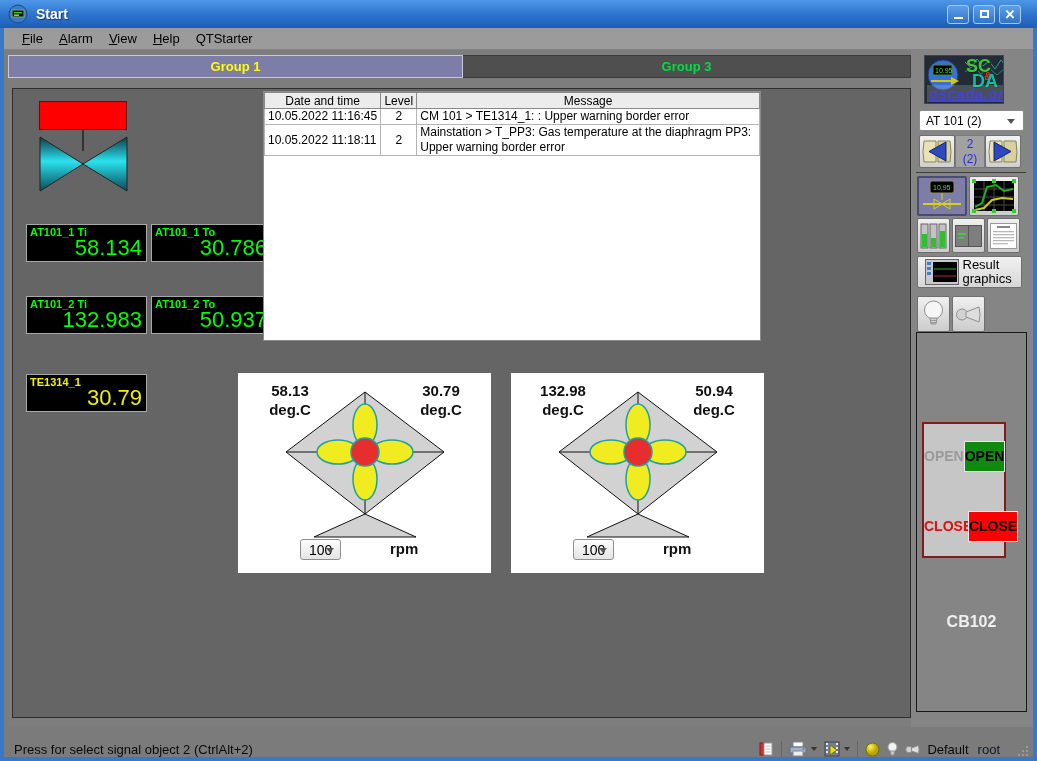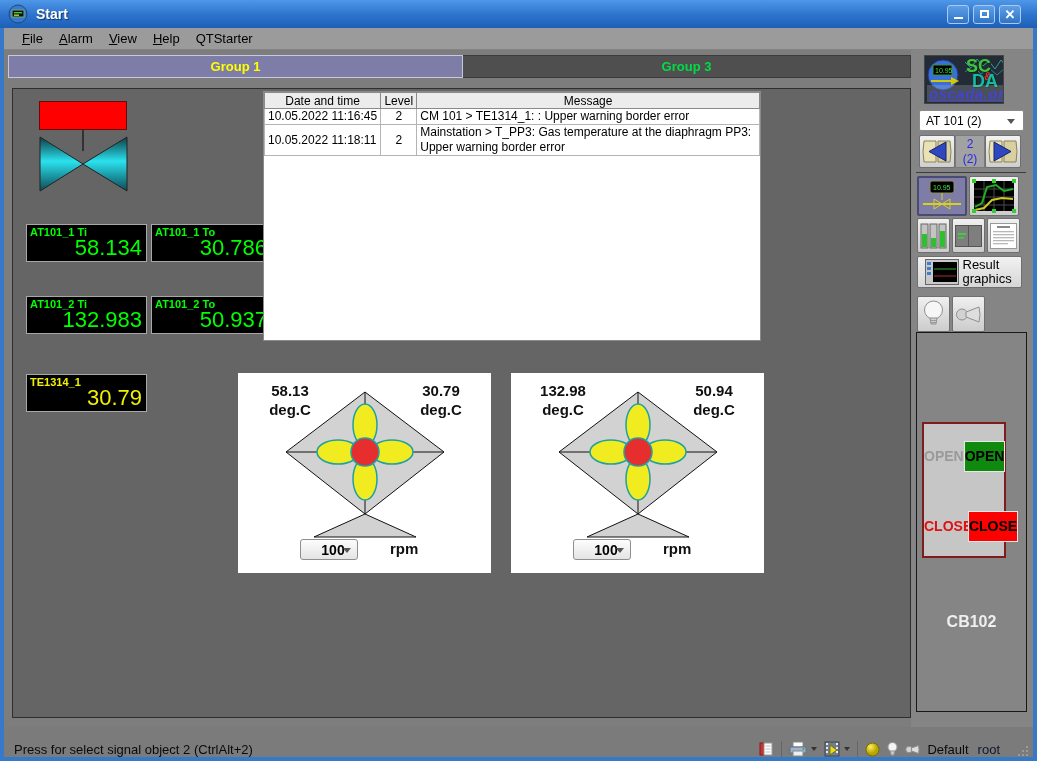--- a/index.html
+++ b/index.html
@@ -43,22 +43,22 @@
   table { border-collapse:collapse; width:100%; font-size:12px; color:#000; }
   th { background:#ececec; border:1px solid #8a8a8a; font-weight:normal; height:16px; }
   td { border:1px solid #b4b4b4; padding:0 3px; line-height:15px; vertical-align:middle; }
   td.c-date { width:110px; white-space:nowrap; }
   td.c-level { width:36px; text-align:center; }
   
   .fan-panel { position:absolute; width:253px; height:200px; background:#fff; }
   .fan-temp { position:absolute; top:8px; width:84px; text-align:center; font-weight:bold; font-size:15px; color:#111; line-height:19px; }
   .fan-temp.left { left:10px; } .fan-temp.right { right:8px; }
   .fan-svg { position:absolute; left:0; top:0; }
-  .fan-combo { position:absolute; left:62px; top:166px; width:58px; height:21px; border:1px solid #8f8f8f; border-radius:3px;
-               background:linear-gradient(#fdfdfd,#e4e4e4); display:flex; align-items:center; font-weight:bold; font-size:14px; padding-left:8px;justify-content:center; }
+  .fan-combo { position:absolute; left:62px; top:166px; width:41px; height:21px; border:1px solid #8f8f8f; border-radius:3px;
+               background:linear-gradient(#fdfdfd,#e4e4e4); display:flex; align-items:center; font-weight:normal; font-size:14px; padding-left:8px; }
   .combo-arrow { position:absolute; right:6px; top:8px; width:0; height:0; border-left:4px solid transparent; border-right:4px solid transparent; border-top:5px solid #555; }
   .fan-rpm { position:absolute; left:152px; top:167px; font-weight:bold; font-size:15px; color:#111; }
   
   .sidebar { position:absolute; left:907px; top:0; width:122px; height:677px; background:#858585; }
   .logo { position:absolute; left:13px; top:5px; width:80px; height:49px; background:#232b36; border:1px solid #444; overflow:hidden; cursor:pointer; }
   .logo-sc { position:absolute; left:41px; top:0px; font-size:18px; font-weight:bold; color:#41c341; text-shadow:1px 1px 0 #0a2a0a; }
   .logo-amp { position:absolute; left:59px; top:14px; font-size:11px; font-weight:bold; color:#e03030; }
   .logo-da { position:absolute; left:47px; top:15px; font-size:18px; font-weight:bold; color:#14b8a6; text-shadow:1px 1px 0 #0a2a0a; }
   .logo-site { position:absolute; left:2px; top:29px; font-size:15px; font-weight:bold; font-style:italic; color:#4343d6;
                text-decoration:underline; background:rgba(190,190,190,.25); padding:0 2px; letter-spacing:.5px; }

